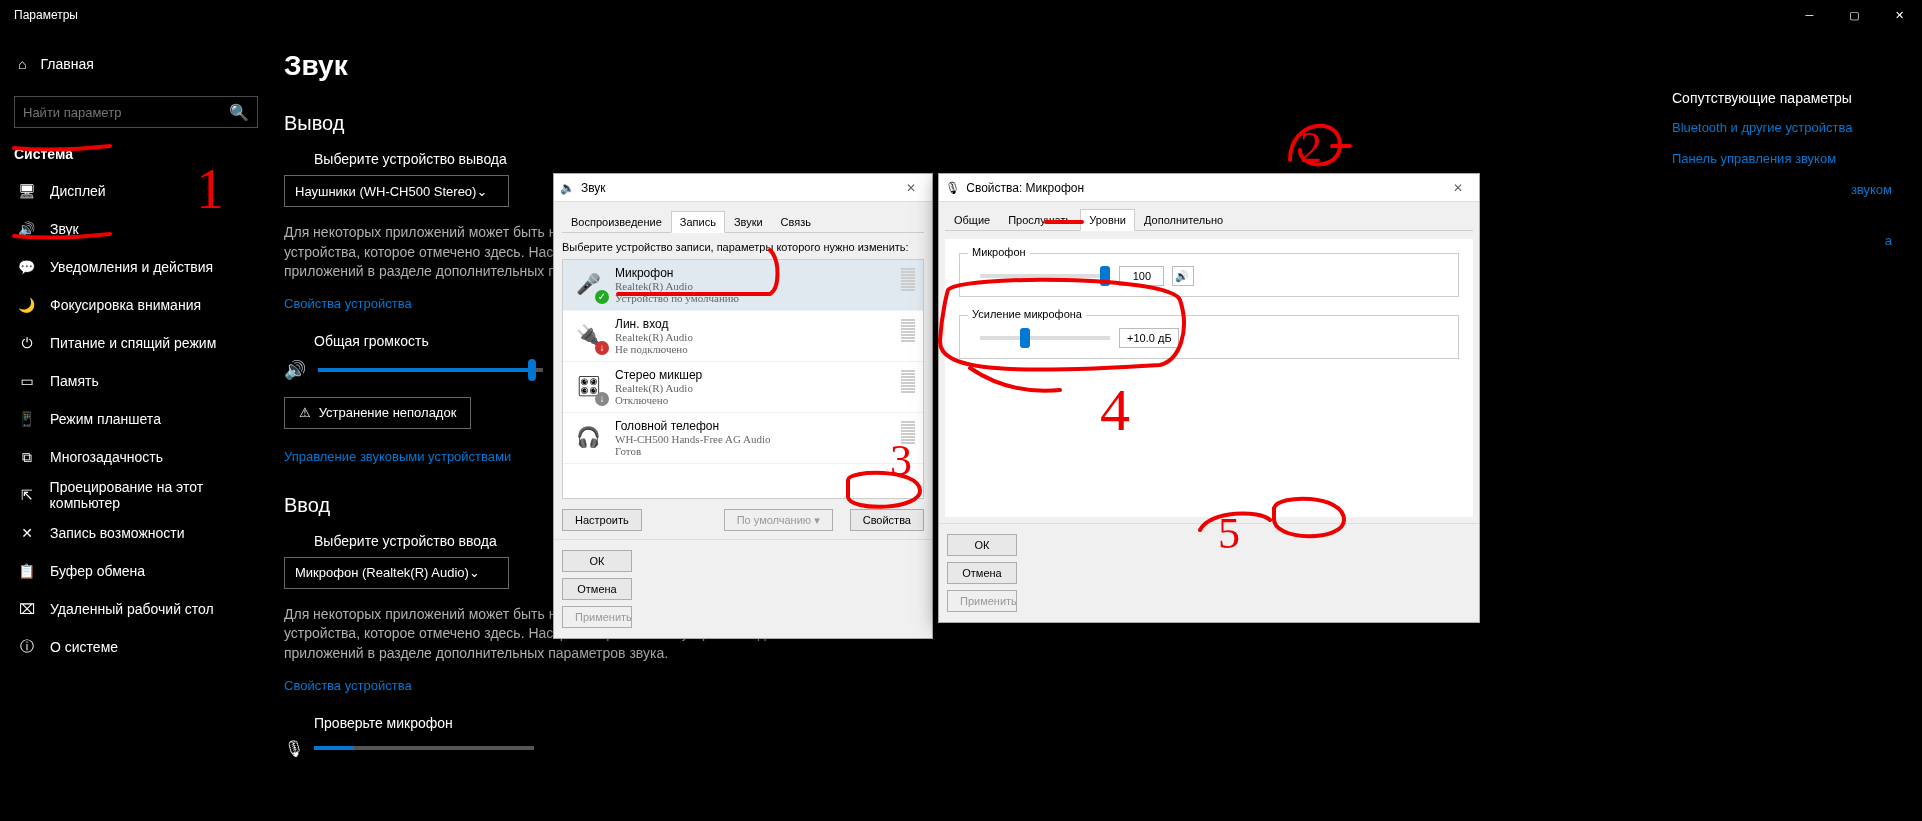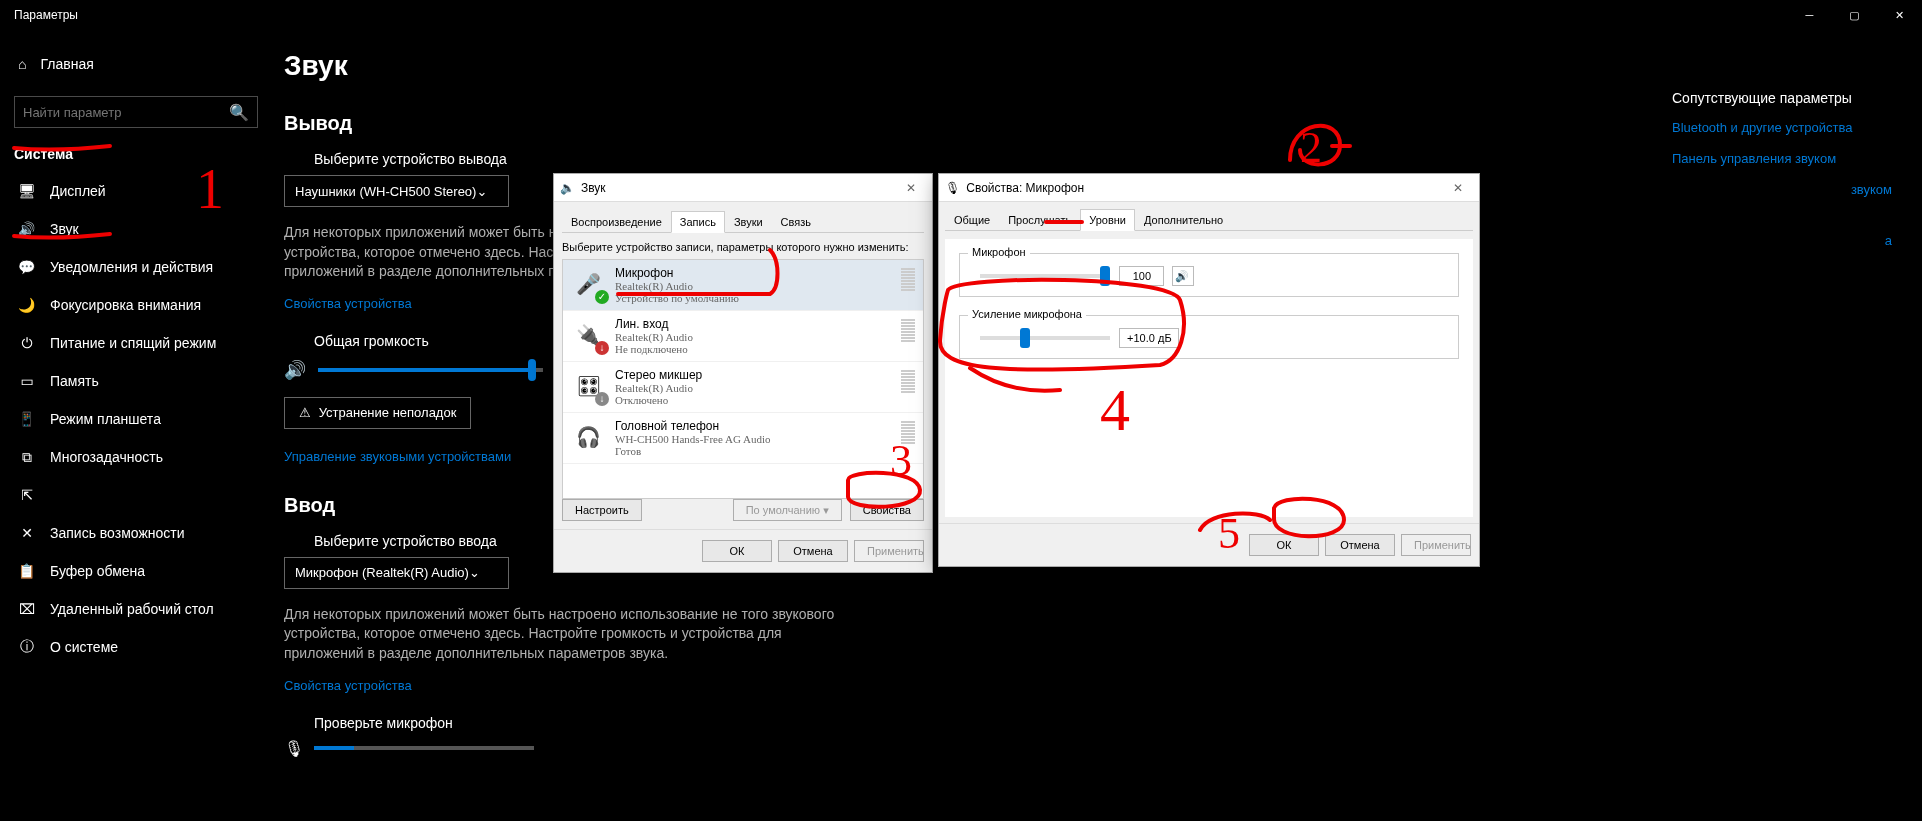--- a/index.html
+++ b/index.html
@@ -19,21 +19,21 @@
 .home-row .icon { margin-right: 14px; }
 .searchbox { margin: 12px 14px 18px 14px; height: 32px; border: 1px solid #4a4a4a; display: flex; align-items: center; padding: 0 8px; justify-content: space-between; }
 .searchbox input { background: transparent; border: none; color: #aaa; font-size: 13px; width: 180px; outline: none; }
 .cat-label { font-size: 14px; padding-left: 14px; margin-bottom: 10px; font-weight: 600; }
 .nav-item { display: flex; align-items: center; height: 38px; padding-left: 18px; font-size: 14px; cursor: pointer; }
 .nav-item .icon { width: 18px; margin-right: 14px; text-align: center; }
 
 
 .content { flex: 1; padding: 20px 30px 0 12px; position: relative; }
 .page-title { font-size: 28px; font-weight: 600; margin-bottom: 30px; }
-.section-title { font-size: 20px; font-weight: 700; margin-bottom: 16px; }
+.section-title { font-size: 20px; font-weight: 400; margin-bottom: 16px; }
 .label-text { font-size: 14px; margin-bottom: 8px; margin-left: 30px; }
 .body-text { font-size: 14px; color: #b0b0b0; line-height: 1.4; max-width: 560px; }
 .select-box { width: 225px; height: 32px; border: 1px solid #666; display: flex; align-items: center; padding: 0 10px; font-size: 13px; margin-bottom: 16px; }
 .link { color: #0078d4; font-size: 13px; cursor: pointer; }
 .vol-row { display: flex; align-items: center; margin-top: 10px; margin-bottom: 16px; }
 .vol-slider { width: 225px; height: 4px; background: #555; position: relative; margin-left: 12px; }
 .vol-fill { position: absolute; height: 4px; background: #0078d4; }
 .vol-thumb { position: absolute; width: 8px; height: 22px; background: #0078d4; top: -9px; border-radius: 4px; }
 .troubleshoot-btn { display: inline-flex; align-items: center; height: 32px; padding: 0 14px; border: 1px solid #666; font-size: 13px; margin-bottom: 16px; }
 .troubleshoot-btn .warn { margin-right: 8px; }
@@ -56,21 +56,21 @@
 .dlg-tab { padding: 4px 8px; font-size: 11px; border: 1px solid transparent; cursor: pointer; position: relative; top: 1px; }
 .dlg-tab.active { background: #fff; border: 1px solid #ccc; border-bottom: 1px solid #fff; }
 .dev-list { border: 1px solid #ccc; background: #fff; height: 240px; overflow-y: auto; }
 .dev-item { display: flex; padding: 6px 8px; border-bottom: 1px solid #f0f0f0; }
 .dev-item.sel { background: #e0e8f0; }
 .dev-icon { width: 36px; height: 36px; position: relative; margin-right: 8px; display: flex; align-items: center; justify-content: center; font-size: 20px; }
 .dev-info .name { font-size: 12px; }
 .dev-info .sub { font-size: 11px; color: #666; font-family: Liberation Serif, serif; }
 .dlg-btn { height: 22px; padding: 0 12px; font-size: 11px; background: #e8e8e8; border: 1px solid #adadad; cursor: pointer; }
 .dlg-btn.disabled { color: #999; background: #efefef; }
-.dlg-bottom { display: flex; justify-content: flex-end; gap: 6px; padding: 10px 8px; border-top: 1px solid #ddd; background: #f0f0f0; }
+.dlg-bottom { display: flex; justify-content: flex-end; gap: 6px; padding: 10px 8px; border-top: 1px solid #ddd; background: #f0f0f0; flex-direction: column; }
 
 
 .fieldset { border: 1px solid #ccc; padding: 12px 10px 10px 10px; margin-bottom: 18px; position: relative; }
 .fieldset-label { position: absolute; top: -8px; left: 8px; background: #fff; padding: 0 4px; font-size: 11px; }
 .prop-body { background: #fff; padding: 14px; }
 .hslider { position: relative; height: 20px; width: 130px; display: inline-block; vertical-align: middle; }
 .hslider-track { position: absolute; height: 4px; background: #ddd; width: 100%; top: 8px; }
 .hslider-thumb { position: absolute; width: 10px; height: 20px; background: #0078d4; top: 0; border-radius: 3px; }
 .val-box { display: inline-block; width: 45px; height: 20px; border: 1px solid #bbb; text-align: center; font-size: 11px; line-height: 18px; vertical-align: middle; margin-left: 6px; }
 .spkr-btn { display: inline-flex; width: 22px; height: 20px; border: 1px solid #bbb; align-items: center; justify-content: center; margin-left: 4px; font-size: 11px; color: #0078d4; vertical-align: middle; }
@@ -132,20 +132,21 @@
         <div class="nav-item">
           <span class="icon">📱</span>
           <span>Режим планшета</span>
         </div>
         <div class="nav-item">
           <span class="icon">⧉</span>
           <span>Многозадачность</span>
         </div>
         <div class="nav-item">
           <span class="icon">⇱</span>
+          <span>Проецирование на этот компьютер</span>
         </div>
         <div class="nav-item">
           <span class="icon">✕</span>
           <span>Запись возможности</span>
         </div>
         <div class="nav-item">
           <span class="icon">📋</span>
           <span>Буфер обмена</span>
         </div>
         <div class="nav-item">
@@ -301,23 +302,23 @@
             <div style="height:2px;background:#ccc"></div>
             <div style="height:2px;background:#ccc"></div>
             <div style="height:2px;background:#ccc"></div>
             <div style="height:2px;background:#ccc"></div>
             <div style="height:2px;background:#ccc"></div>
             <div style="height:2px;background:#ccc"></div>
             <div style="height:2px;background:#ccc"></div>
           </div>
         </div>
       </div>
-    <div style="display:flex;justify-content:space-between;">
+    <div style="display:flex;justify-content:space-between;margin-top:10px">
       <button class="dlg-btn">Настроить</button>
-      <div style="display:flex;gap:8px">
+      <div style="display:flex;gap:17px">
         <button class="dlg-btn disabled"><span>По умолчанию</span> <span>▾</span></button>
         <button class="dlg-btn">Свойства</button>
       </div>
     </div>
   </div>
   <div class="dlg-bottom">
     <button class="dlg-btn" style="width:70px">ОК</button>
     <button class="dlg-btn" style="width:70px">Отмена</button>
     <button class="dlg-btn disabled" style="width:70px">Применить</button>
   </div>

